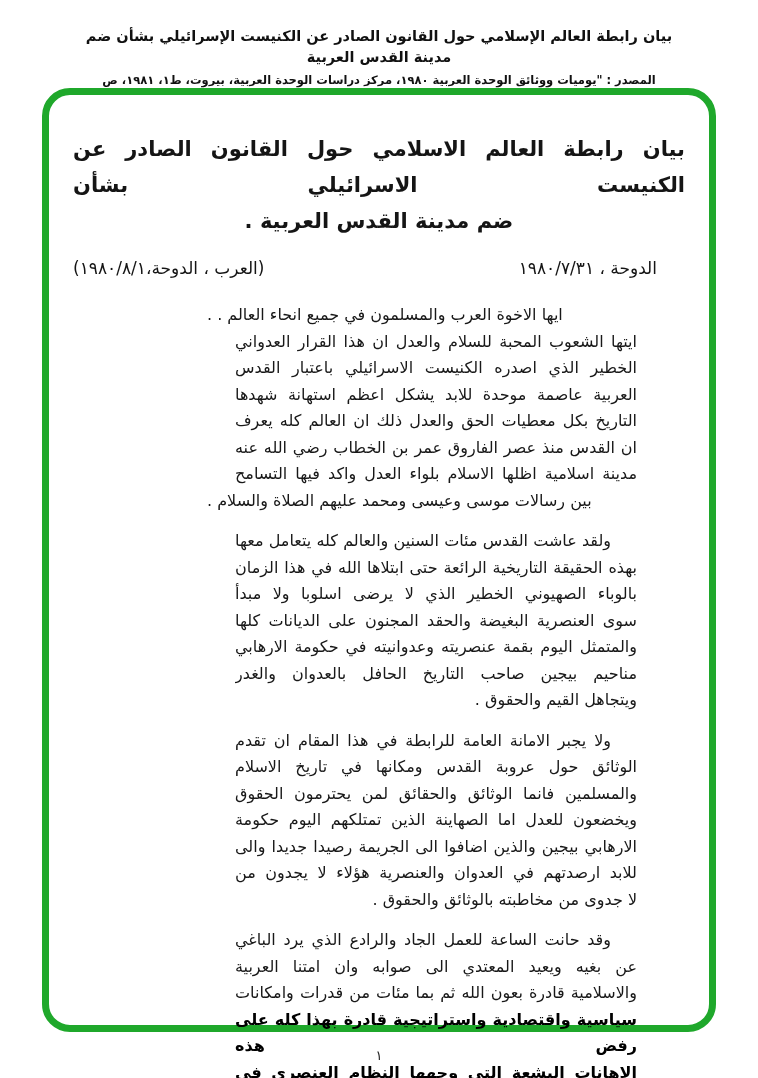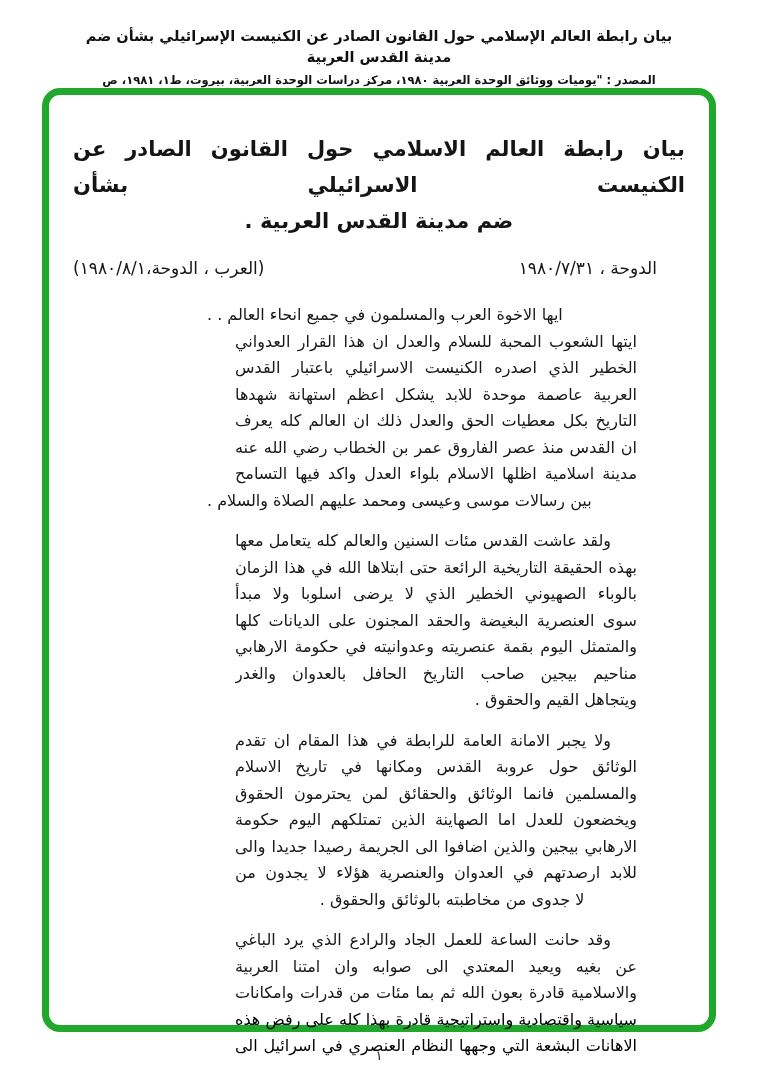--- a/index.html
+++ b/index.html
@@ -37,21 +37,21 @@
   }
   
   .doc-frame {
     position: absolute;
     left: 42px;
     top: 88px;
     width: 674px;
     height: 944px;
     box-sizing: border-box;
     border: 7px solid #1fa82b;
-    border-radius: 18px;
+    border-radius: 28px;
     background: #ffffff;
     padding: 36px 24px 0 24px;
     direction: rtl;
   }
   .doc-title {
     font-size: 21px;
     font-weight: bold;
     line-height: 36px;
     color: #151515;
   }
@@ -80,23 +80,23 @@
     color: #181818;
   }
   .para + .para { margin-top: 14px; }
   .tline {
     direction: rtl;
     overflow: hidden;
   }
   .tline.justify { text-align: justify; text-align-last: justify; margin-left: 28px; }
   .tline.right   { text-align: left; }
   .tline.left    { text-align: right; }
-  .tline.left-indent { text-align: center; padding-left: 60px; }
+  .tline.left-indent { text-align: right; padding-left: 60px; }
   .tline.indent  { padding-right: 26px; }
-  .tline.bold    { font-weight: normal; color: #000000; }
+  .tline.bold    { font-weight: bold; color: #000000; }
   
   .footer {
     position: absolute;
     left: 0;
     top: 1048px;
     width: 758px;
     text-align: center;
     font-size: 13px;
     color: #222222;
   }

